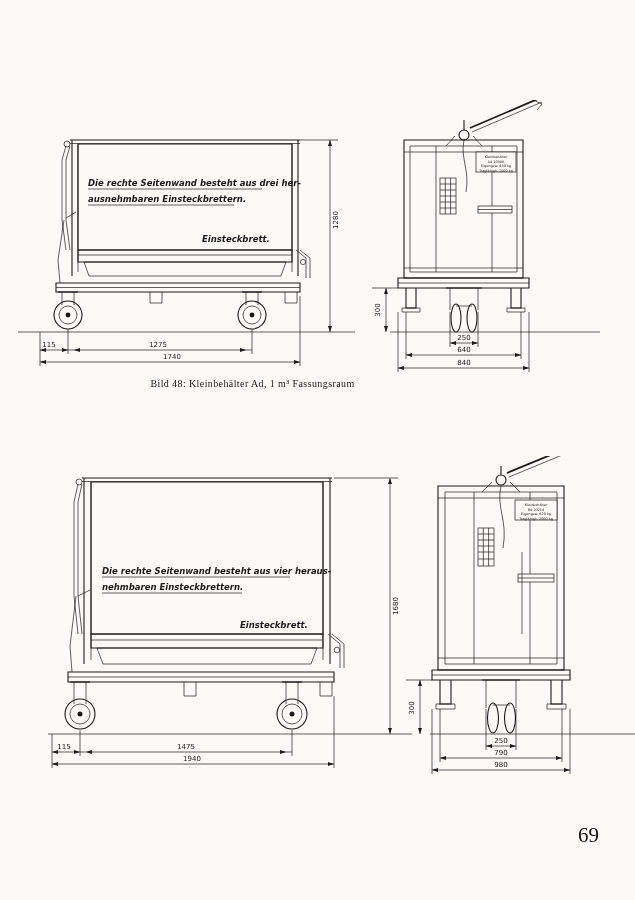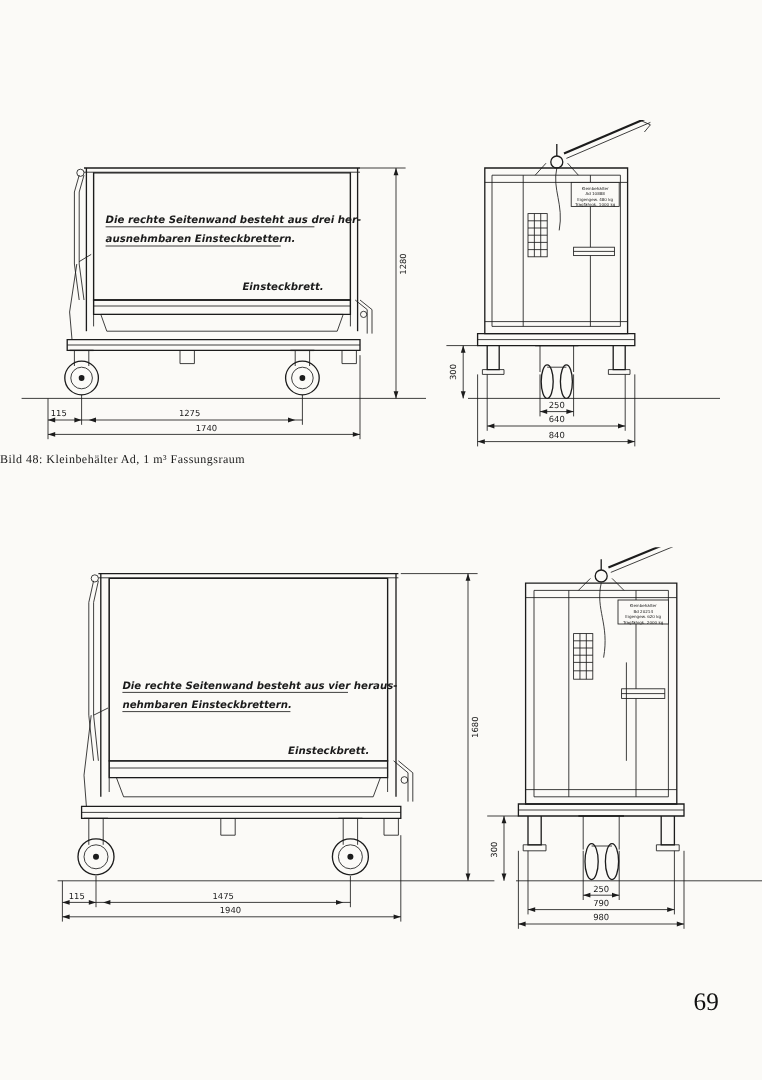--- a/index.html
+++ b/index.html
@@ -21,20 +21,21 @@
     background: #fbfaf7;
   }
   .fig {
     position: absolute;
     left: 0;
     width: 635px;
   }
   .fig-caption {
     position: absolute;
     width: 505px;
+    text-align: center;
     font-family: "Liberation Serif", serif;
     font-size: 10px;
     letter-spacing: 0.4px;
     color: #1a1a1a;
   }
   .page-number {
     position: absolute;
     right: 36px;
     bottom: 52px;
     font-family: "Liberation Serif", serif;

